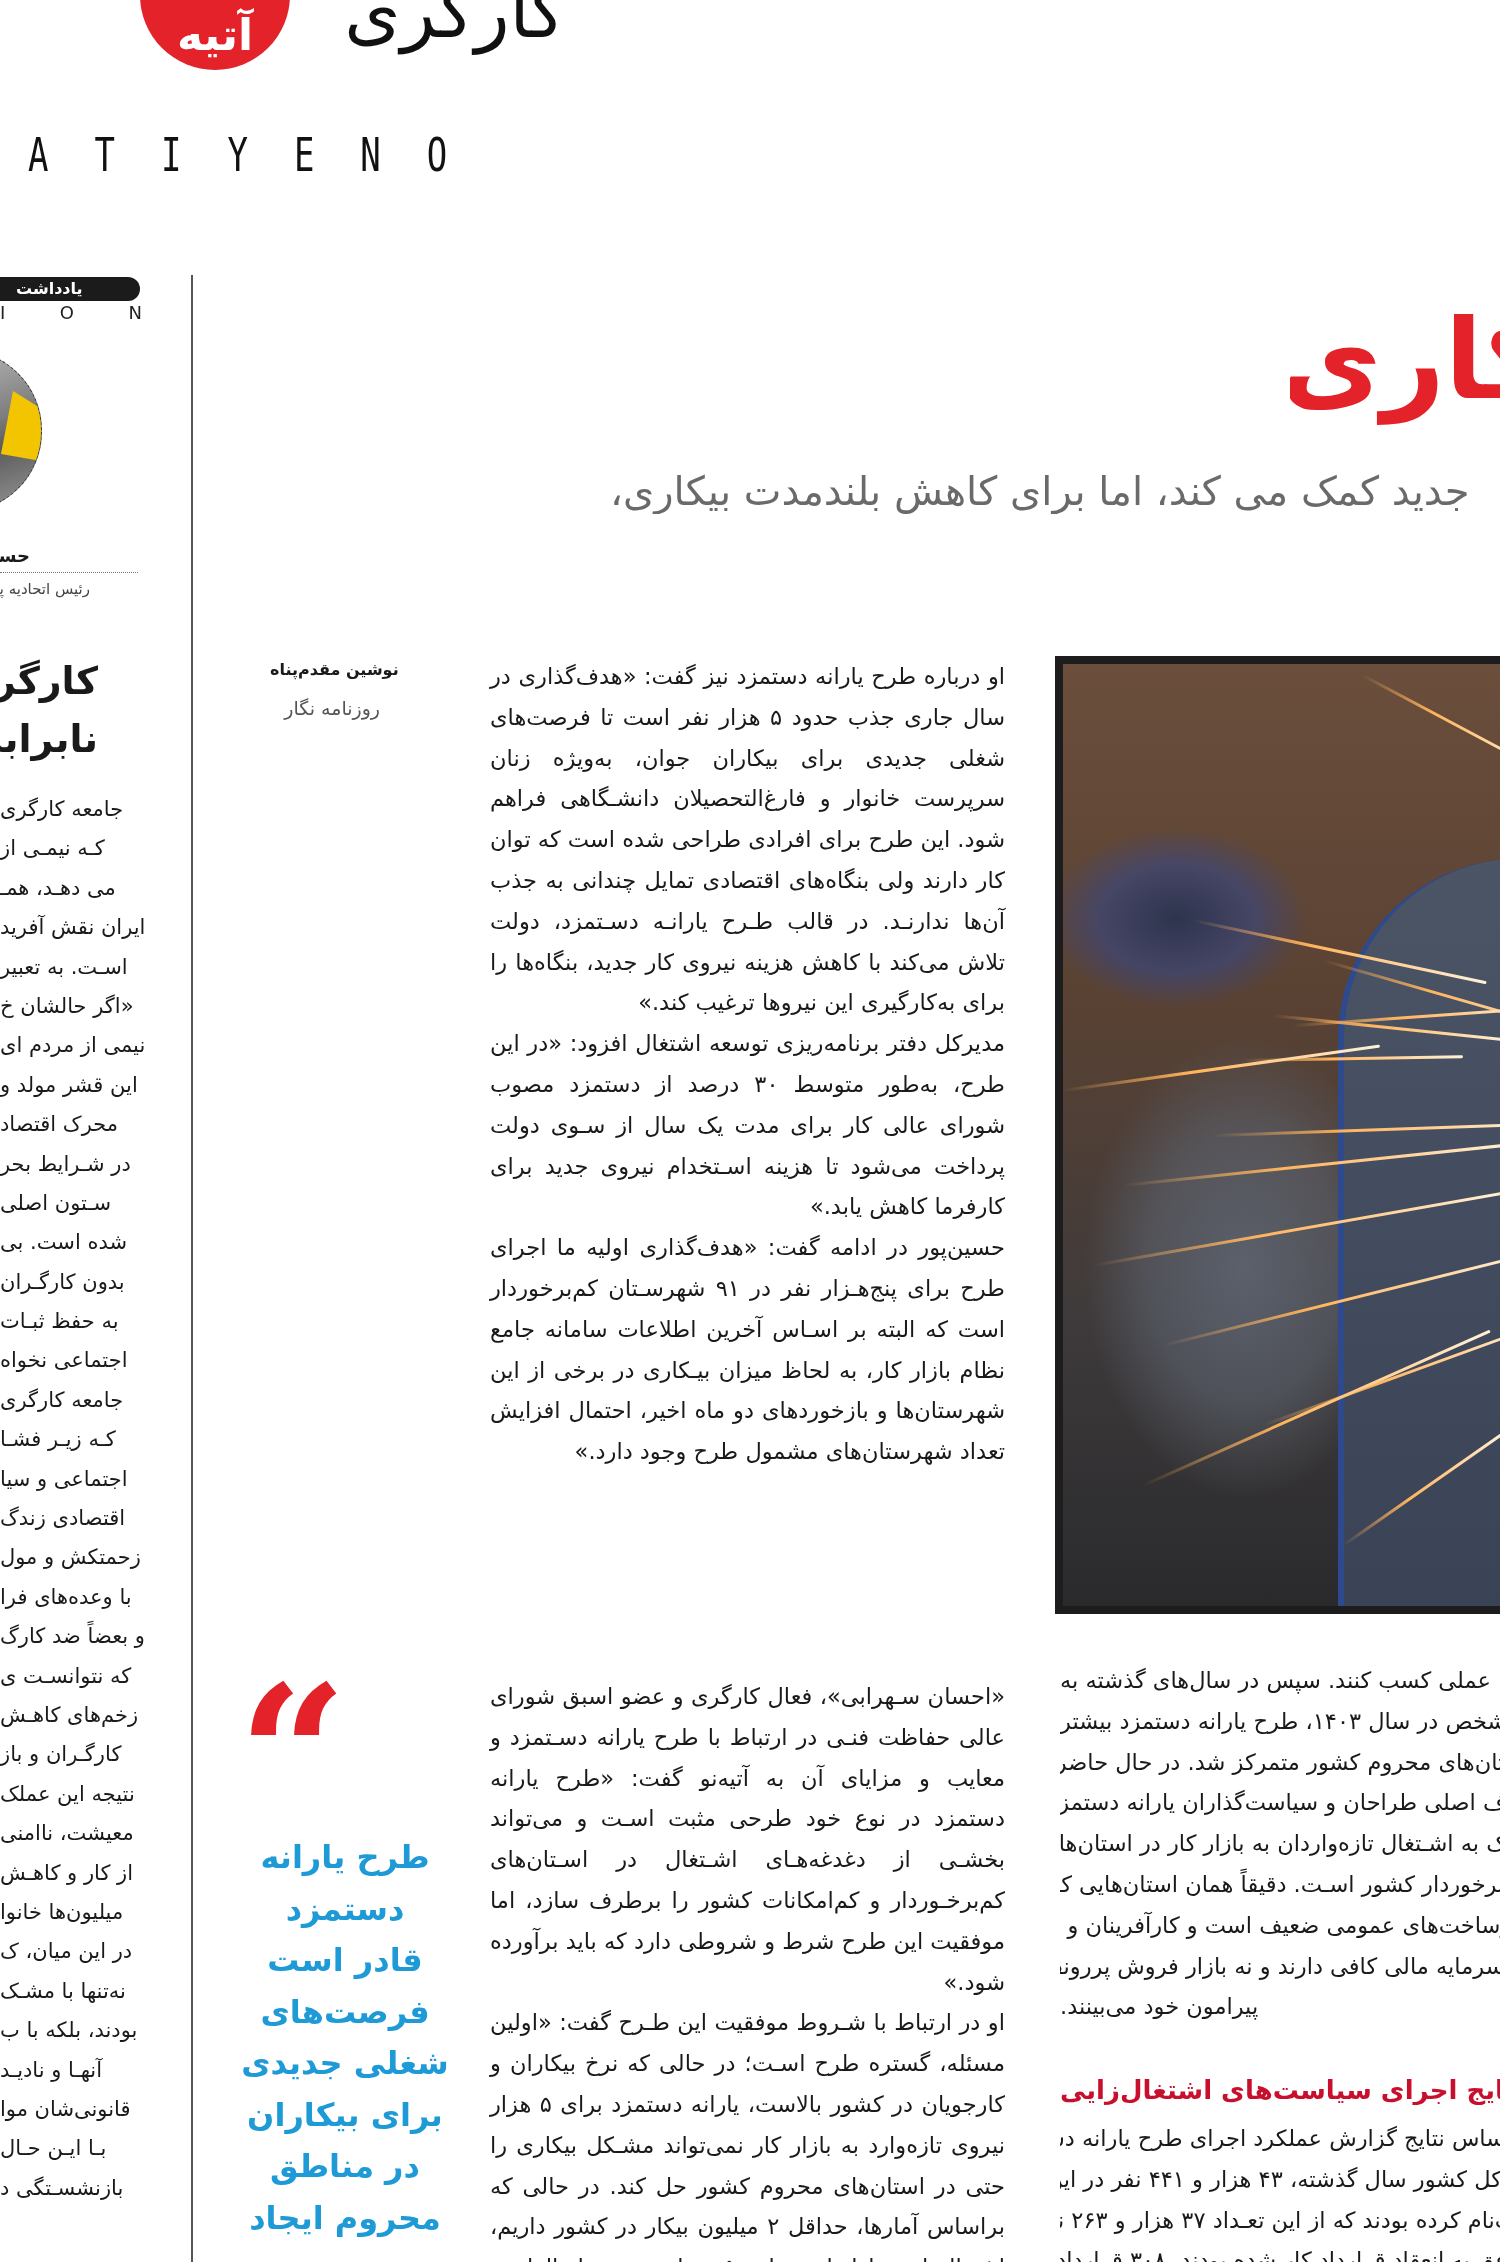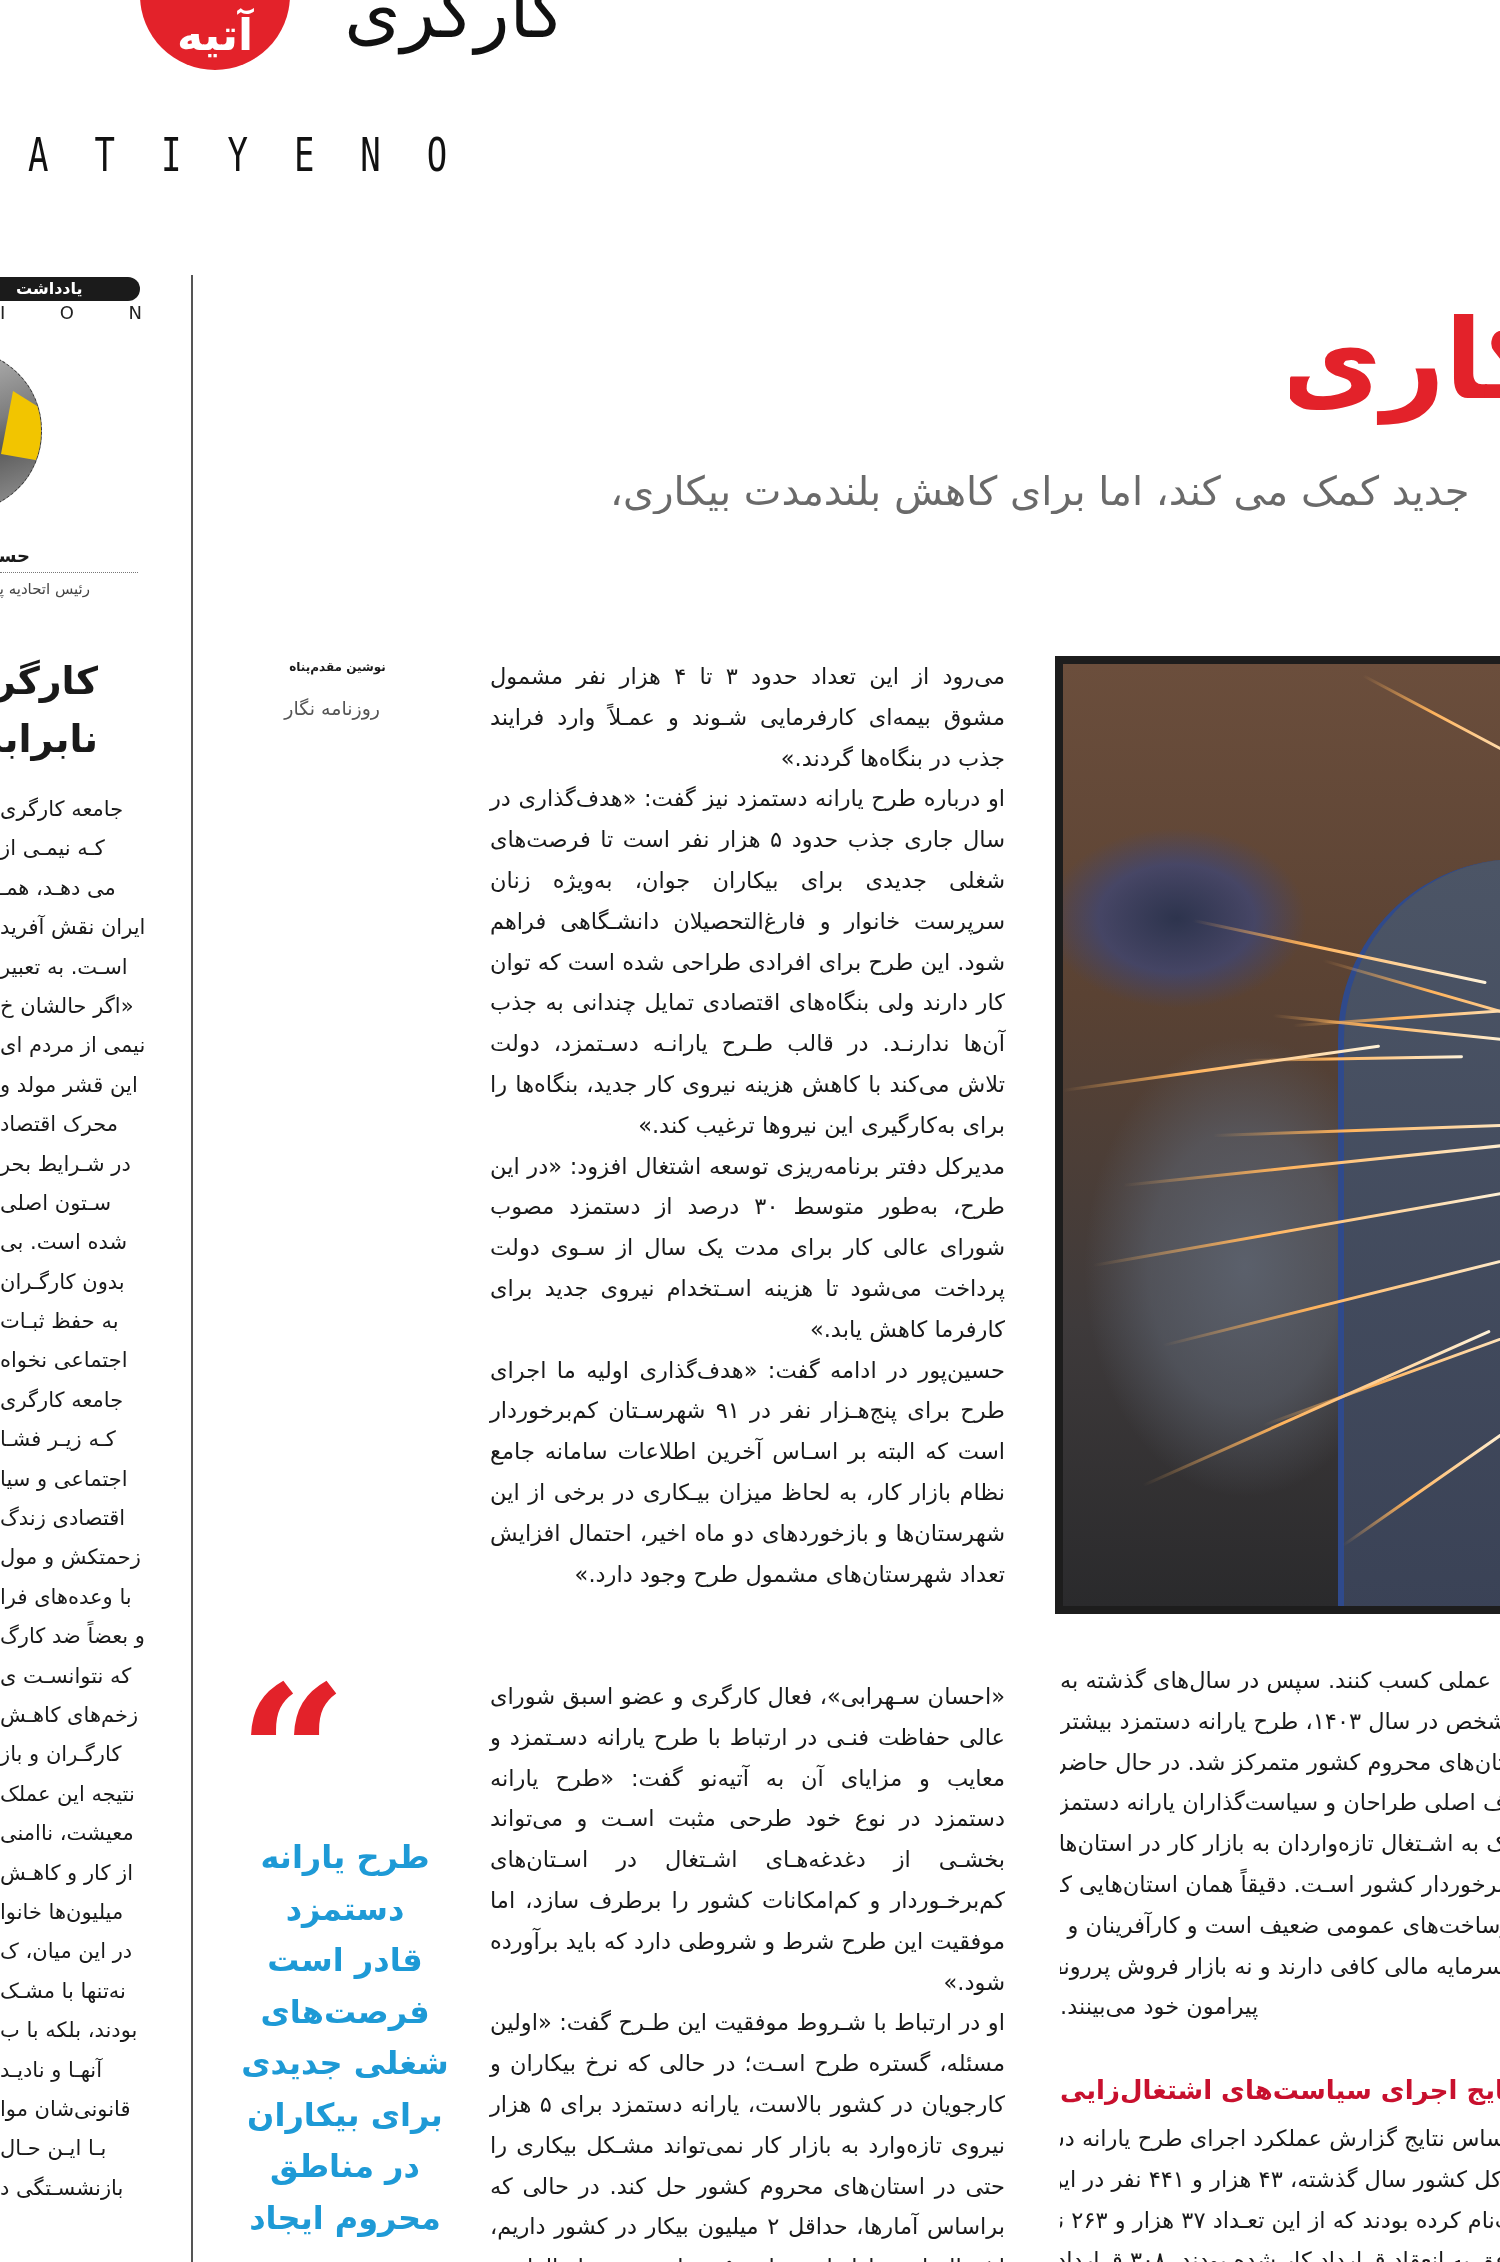--- a/index.html
+++ b/index.html
@@ -39,21 +39,21 @@
   .author-role { left: 0; top: 580px; width: 90px; font-size: 15px; color: #444; direction: rtl; white-space: nowrap; overflow: hidden; text-align: left; }
   .op-headline { left: 0; top: 652px; width: 98px; font-size: 38px; font-weight: bold; line-height: 58px; direction: rtl; text-align: left; white-space: nowrap; overflow: hidden; }
   .op-body { left: 0; top: 790px; width: 180px; font-size: 21px; line-height: 39.4px; direction: rtl; text-align: left; white-space: nowrap; overflow: hidden; }
   .op-body div { height: 39.4px; overflow: hidden; }
 
   
   .headline { left: 1290px; top: 290px; width: 260px; font-size: 110px; font-weight: bold; color: #e3222a; direction: rtl; text-align: left; white-space: nowrap; overflow: hidden; line-height: 140px; }
   .subtitle { left: 610px; top: 468px; width: 920px; font-size: 40px; color: #6a6a6a; direction: rtl; text-align: left; white-space: nowrap; overflow: hidden; }
 
   
-  .byline-name { left: 270px; top: 660px; width: 135px; font-size: 12px; font-weight: bold; direction: rtl; text-align: center; }
+  .byline-name { left: 270px; top: 660px; width: 135px; font-size: 16px; font-weight: bold; direction: rtl; text-align: left; }
   .byline-role { left: 270px; top: 697px; width: 110px; font-size: 19px; color: #555; direction: rtl; text-align: right; }
 
   
   .main-col { left: 490px; top: 656px; width: 515px; font-size: 22.5px; line-height: 40.8px; }
   .main-col p { margin: 0; }
   .subhead { font-size: 26px; font-weight: bold; color: #c8102e; line-height: 44px; margin-top: 34px !important; }
   .main-col-2 { left: 490px; top: 1676px; width: 515px; font-size: 22.5px; line-height: 40.8px; }
   .main-col-2 p { margin: 0; }
 
   
@@ -147,21 +147,20 @@
     <div>بازنشسـتگی د</div>
   </div>
 
 <div class="abs headline">کاری</div>
 <div class="abs subtitle">جدید کمک می کند، اما برای کاهش بلندمدت بیکاری،</div>
 
 <div class="abs byline-name">نوشین مقدم‌پناه</div>
 <div class="abs byline-role">روزنامه نگار</div>
 
 <div class="abs main-col rtl">
-  <p>می‌رود از این تعداد حدود ۳ تا ۴ هزار نفر مشمول مشوق بیمه‌ای کارفرمایی شـوند و عمـلاً وارد فرایند جذب در بنگاه‌ها گردند.»</p>
   <p>او درباره طرح یارانه دستمزد نیز گفت: «هدف‌گذاری در سال جاری جذب حدود ۵ هزار نفر است تا فرصت‌های شغلی جدیدی برای بیکاران جوان، به‌ویژه زنان سرپرست خانوار و فارغ‌التحصیلان دانشـگاهی فراهم شود. این طرح برای افرادی طراحی شده است که توان کار دارند ولی بنگاه‌های اقتصادی تمایل چندانی به جذب آن‌ها ندارنـد. در قالب طـرح یارانـه دسـتمزد، دولت تلاش می‌کند با کاهش هزینه نیروی کار جدید، بنگاه‌ها را برای به‌کارگیری این نیروها ترغیب کند.»</p>
   <p>مدیرکل دفتر برنامه‌ریزی توسعه اشتغال افزود: «در این طرح، به‌طور متوسط ۳۰ درصد از دستمزد مصوب شورای عالی کار برای مدت یک سال از سـوی دولت پرداخت می‌شود تا هزینه اسـتخدام نیروی جدید برای کارفرما کاهش یابد.»</p>
   <p>حسین‌پور در ادامه گفت: «هدف‌گذاری اولیه ما اجرای طرح برای پنج‌هـزار نفر در ۹۱ شهرسـتان کم‌برخوردار است که البته بر اسـاس آخرین اطلاعات سامانه جامع نظام بازار کار، به لحاظ میزان بیـکاری در برخی از این شهرستان‌ها و بازخوردهای دو ماه اخیر، احتمال افزایش تعداد شهرستان‌های مشمول طرح وجود دارد.»</p>
 </div>
 <div class="abs main-col-2 rtl">
   <p>«احسان سـهرابی»، فعال کارگری و عضو اسبق شورای عالی حفاظت فنـی در ارتباط با طرح یارانه دسـتمزد و معایب و مزایای آن به آتیه‌نو گفت: «طرح یارانه دستمزد در نوع خود طرحی مثبت اسـت و می‌تواند بخشـی از دغدغه‌هـای اشـتغال در اسـتان‌های کم‌برخـوردار و کم‌امکانات کشور را برطرف سازد، اما موفقیت این طرح شرط و شروطی دارد که باید برآورده شود.»</p>
   <p>او در ارتباط با شـروط موفقیت این طـرح گفت: «اولین مسئله، گستره طرح اسـت؛ در حالی که نرخ بیکاران و کارجویان در کشور بالاست، یارانه دستمزد برای ۵ هزار نیروی تازه‌وارد به بازار کار نمی‌تواند مشـکل بیکاری را حتی در استان‌های محروم کشور حل کند. در حالی که براساس آمارها، حداقل ۲ میلیون بیکار در کشور داریم، اشتغال‌زایی یارانه‌ای برای ۵ هزار نفر، علی‌القاعده بهبود قابل ملاحظه‌ای در نرخ اشتغال کل کشور ایجاد</p>
 </div>
 
 <div class="abs quote-mark">“</div>

